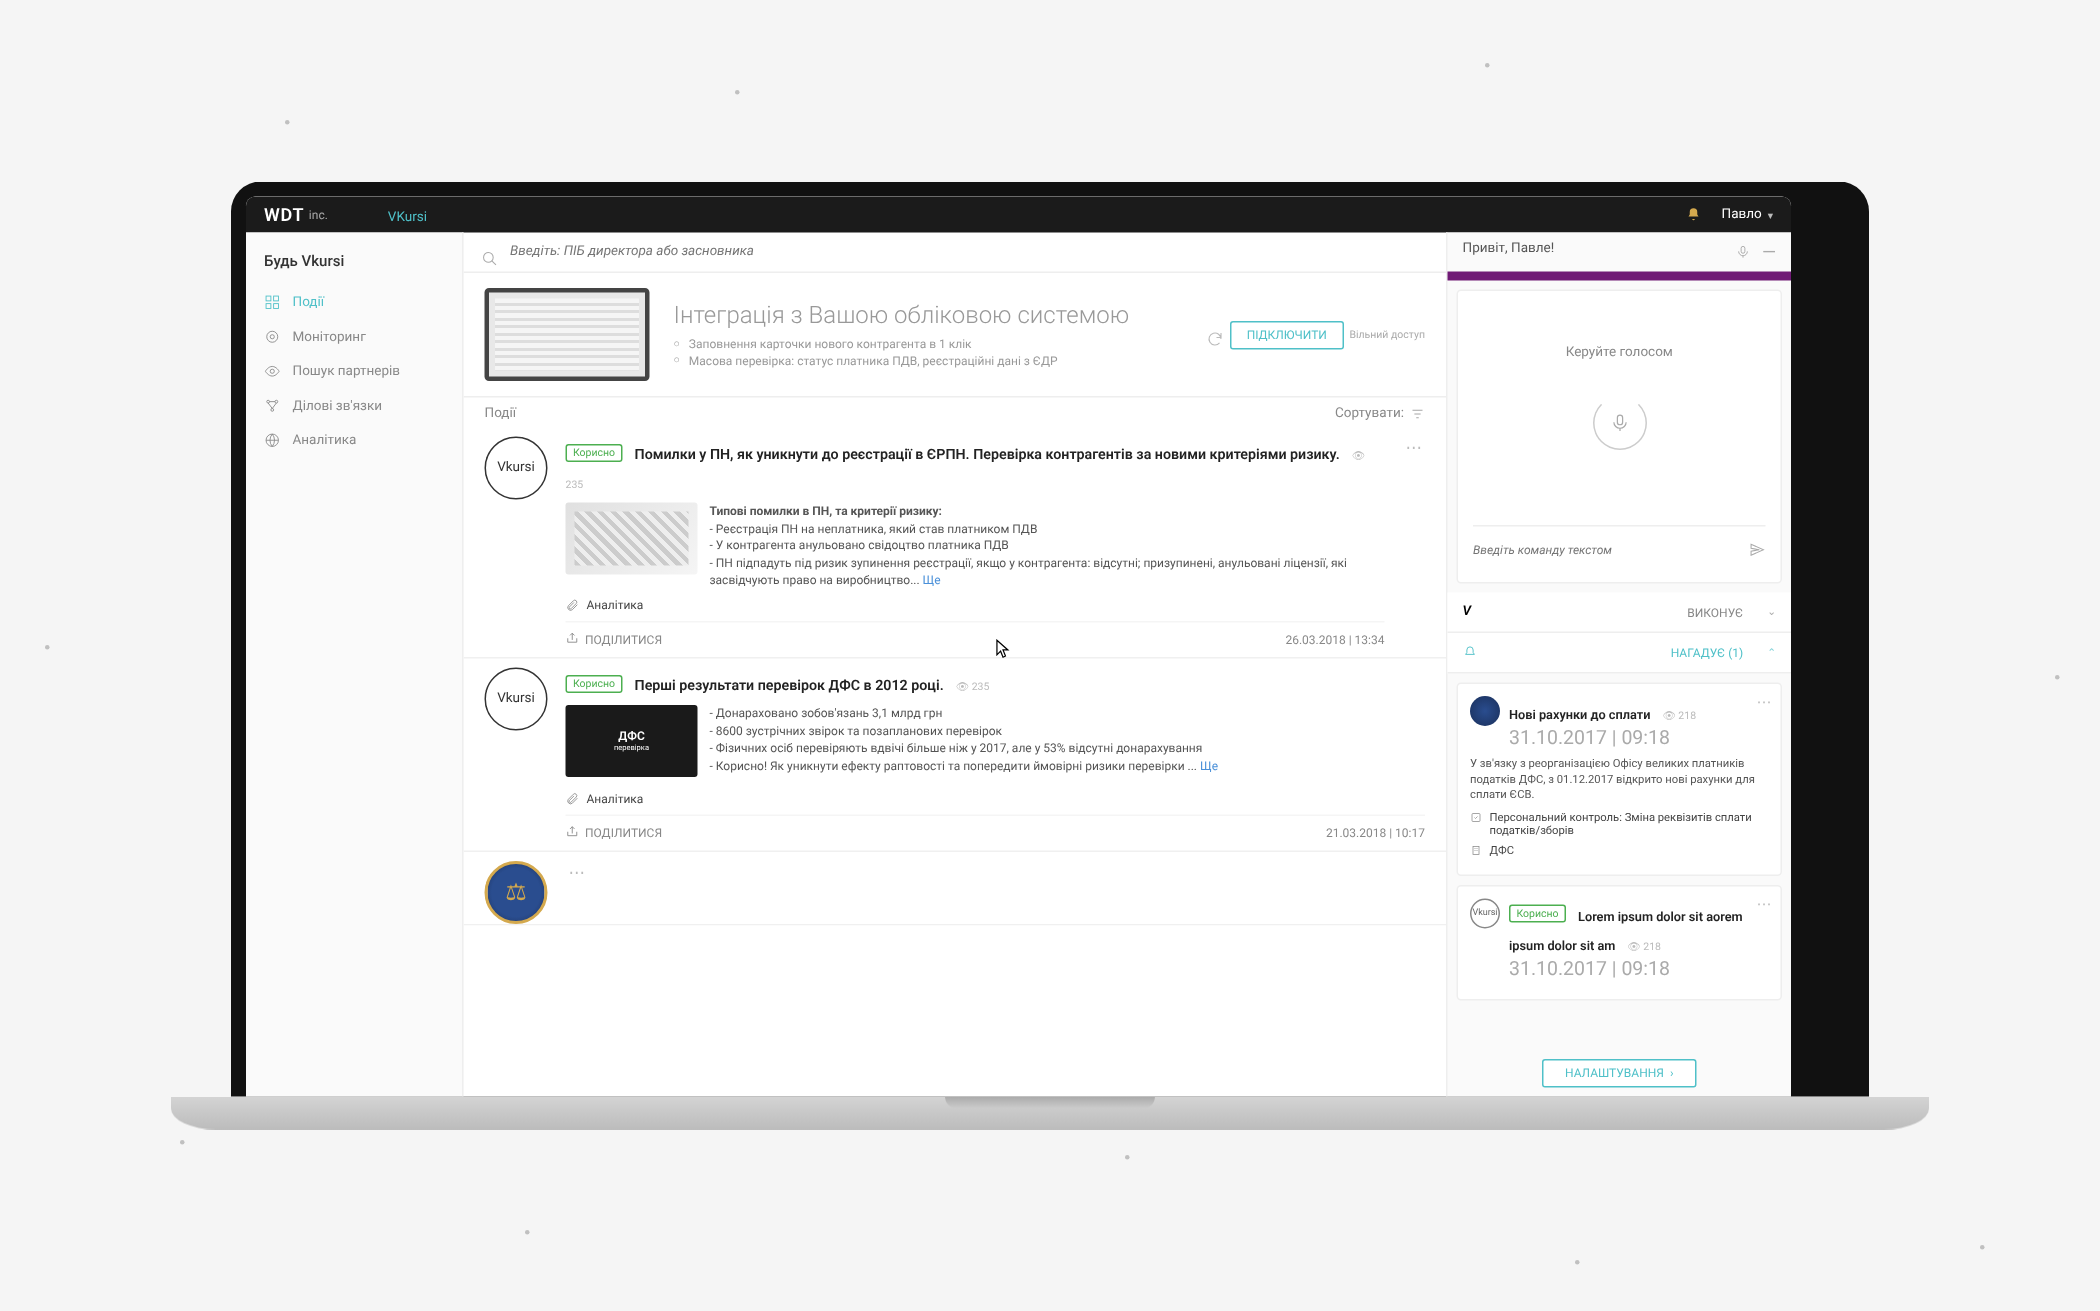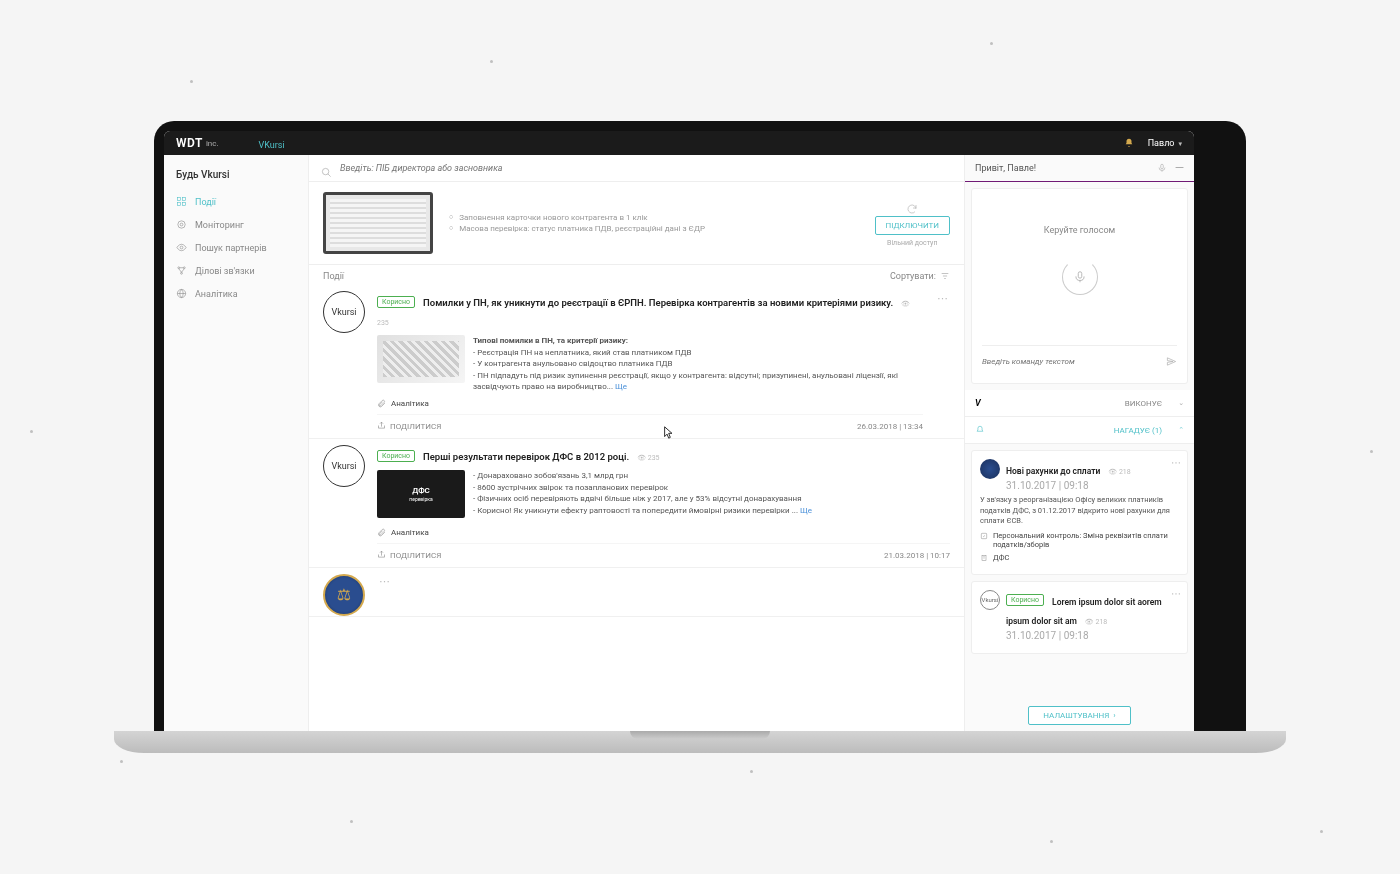--- a/index.html
+++ b/index.html
@@ -40,21 +40,21 @@
 .search-icon svg { stroke:#aaa; fill:none; stroke-width:1.5; }
 .search-input { flex:1; border:none; outline:none; font-size:9px; color:#999; font-style:italic; height:18px; }
 
 .promo { display:flex; align-items:center; gap:16px; padding:10px 14px; border-bottom:1px solid #eee; }
 .promo-img { width:110px; height:62px; background:#e8e8e8; border:3px solid #444; border-radius:3px; position:relative; }
 .promo-img::after { content:""; position:absolute; inset:4px; background:repeating-linear-gradient(#f5f5f5 0 3px,#ddd 3px 5px); }
 .promo-body { flex:1; }
 .promo-title { font-size:16px; color:#999; font-weight:300; margin-bottom:6px; }
 .promo-li { font-size:8px; color:#999; margin:2px 0; display:flex; gap:6px; }
 .promo-li::before { content:"○"; font-size:7px; }
-.promo-right { display:flex; flex-direction:column; align-items:center; gap:4px; }
+.promo-right { display:flex; align-items:center; gap:4px; }
 .refresh-icon { width:12px; height:12px; }
 .refresh-icon svg { stroke:#bbb; fill:none; stroke-width:1.5; }
 .connect-btn { border:1px solid #4fc0c8; color:#4fc0c8; background:#fff; font-size:8px; padding:4px 10px; border-radius:2px; }
 .free-access { font-size:7px; color:#aaa; }
 
 .feed-head { display:flex; justify-content:space-between; padding:6px 14px 4px; font-size:9px; color:#888; }
 .sort { display:flex; align-items:center; gap:4px; }
 .filter-icon { width:10px; height:10px; }
 .filter-icon svg { stroke:#999; fill:none; stroke-width:1.4; }
 
@@ -82,21 +82,21 @@
 .post-line { font-size:8.5px; color:#444; margin:4px 0; }
 .attach { display:flex; align-items:center; gap:5px; font-size:8px; color:#444; margin:6px 0; }
 .attach-icon { width:9px; height:9px; }
 .attach-icon svg { stroke:#888; fill:none; stroke-width:1.5; }
 .post-foot { display:flex; justify-content:space-between; align-items:center; padding:6px 0; border-top:1px solid #f5f5f5; margin-top:4px; }
 .share { display:flex; align-items:center; gap:4px; font-size:8px; color:#888; }
 .share-icon svg { width:9px; height:9px; stroke:#888; fill:none; stroke-width:1.6; }
 .tstamp { font-size:8px; color:#888; }
 
 .rpane { width:230px; background:#fafafa; border-left:1px solid #eee; display:flex; flex-direction:column; }
-.rp-head { display:flex; justify-content:space-between; align-items:center; padding:6px 10px; font-size:9px; color:#555; border-bottom:1px solid #701a75; }
+.rp-head { display:flex; justify-content:space-between; align-items:flex-start; padding:6px 10px; font-size:9px; color:#555; border-bottom:6px solid #701a75; }
 .mic-sm { width:10px; height:10px; }
 .mic-sm svg { stroke:#aaa; fill:none; stroke-width:1.5; }
 .minim { font-size:12px; color:#aaa; }
 .voice-box { flex:0 0 auto; background:#fff; margin:6px; border:1px solid #eee; border-radius:3px; padding:36px 10px 12px; text-align:center; }
 .voice-hint { font-size:9px; color:#888; margin-bottom:24px; }
 .mic-ring { width:36px; height:36px; border:1px solid #ccc; border-radius:50%; border-top-color:transparent; margin:0 auto 50px; display:flex; align-items:center; justify-content:center; }
 .mic-ring svg { width:14px; height:14px; stroke:#aaa; fill:none; stroke-width:1.4; }
 .cmd-row { display:flex; align-items:center; border-top:1px solid #eee; padding:6px 0 0; gap:6px; }
 .cmd-input { flex:1; border:none; outline:none; background:transparent; font-size:8px; color:#aaa; font-style:italic; }
 .send-icon svg { width:11px; height:11px; stroke:#aaa; fill:none; stroke-width:1.5; }
@@ -109,21 +109,21 @@
 .rp-row.teal .act { color:#4fc0c8; }
 
 .notif-list { flex:1; overflow-y:auto; padding:6px; }
 .notif { background:#fff; border:1px solid #eee; border-radius:3px; padding:8px; margin-bottom:6px; position:relative; }
 .notif-head { display:flex; gap:6px; margin-bottom:4px; }
 .nav-av { width:20px; height:20px; border-radius:50%; flex-shrink:0; }
 .nav-av.blue { background:radial-gradient(circle,#2a4d8f,#1a2f5a); }
 .nav-av.ring { border:1px solid #888; display:flex; align-items:center; justify-content:center; font-size:6px; color:#666; }
 .notif-body { flex:1; min-width:0; }
 .notif-title { font-size:8.5px; font-weight:600; color:#222; display:inline; }
-.notif-date { font-size:10px; color:#aaa; margin-top:2px; }
+.notif-date { font-size:13px; color:#aaa; margin-top:2px; }
 .notif-more { position:absolute; top:6px; right:6px; color:#bbb; font-size:10px; }
 .notif-text { font-size:7.5px; color:#555; line-height:1.4; margin:4px 0; }
 .notif-meta { display:flex; align-items:flex-start; gap:5px; font-size:7.5px; color:#444; margin:4px 0; }
 .notif-meta svg { width:8px; height:8px; stroke:#888; fill:none; stroke-width:1.5; flex-shrink:0; margin-top:1px; }
 
 .settings-btn { margin:6px auto; border:1px solid #4fc0c8; color:#4fc0c8; background:#fff; font-size:8px; padding:4px 14px; border-radius:2px; display:flex; align-items:center; gap:4px; }
 
 .cursor { position:absolute; top:293px; left:499px; width:13px; height:13px; pointer-events:none; }
 .cursor svg { fill:#fff; stroke:#000; stroke-width:1; }
 </style>
@@ -224,20 +224,21 @@
     <span class="search-icon"><svg viewBox="0 0 24 24">
                   <circle cx="10" cy="10" r="7"></circle>
                   <path d="M21 21l-6-6"></path>
                 </svg></span>
     <input class="search-input" placeholder="Введіть: ПІБ директора або засновника" style="">
   </div>
 
   <div class="promo">
     <div class="promo-img"></div>
     <div class="promo-body">
+      <div class="promo-title">Інтеграція з Вашою обліковою системою</div>
       <div class="promo-li">
                   <span>Заповнення карточки нового контрагента в 1 клік</span>
                 </div>
       <div class="promo-li">
                   <span>Масова перевірка: статус платника ПДВ, реєстраційні дані з ЄДР</span>
                 </div>
     </div>
     <div class="promo-right">
       <span class="refresh-icon"><svg viewBox="0 0 24 24">
                     <path d="M20 12a8 8 0 10-2 5.3M20 4v6h-6"></path>

